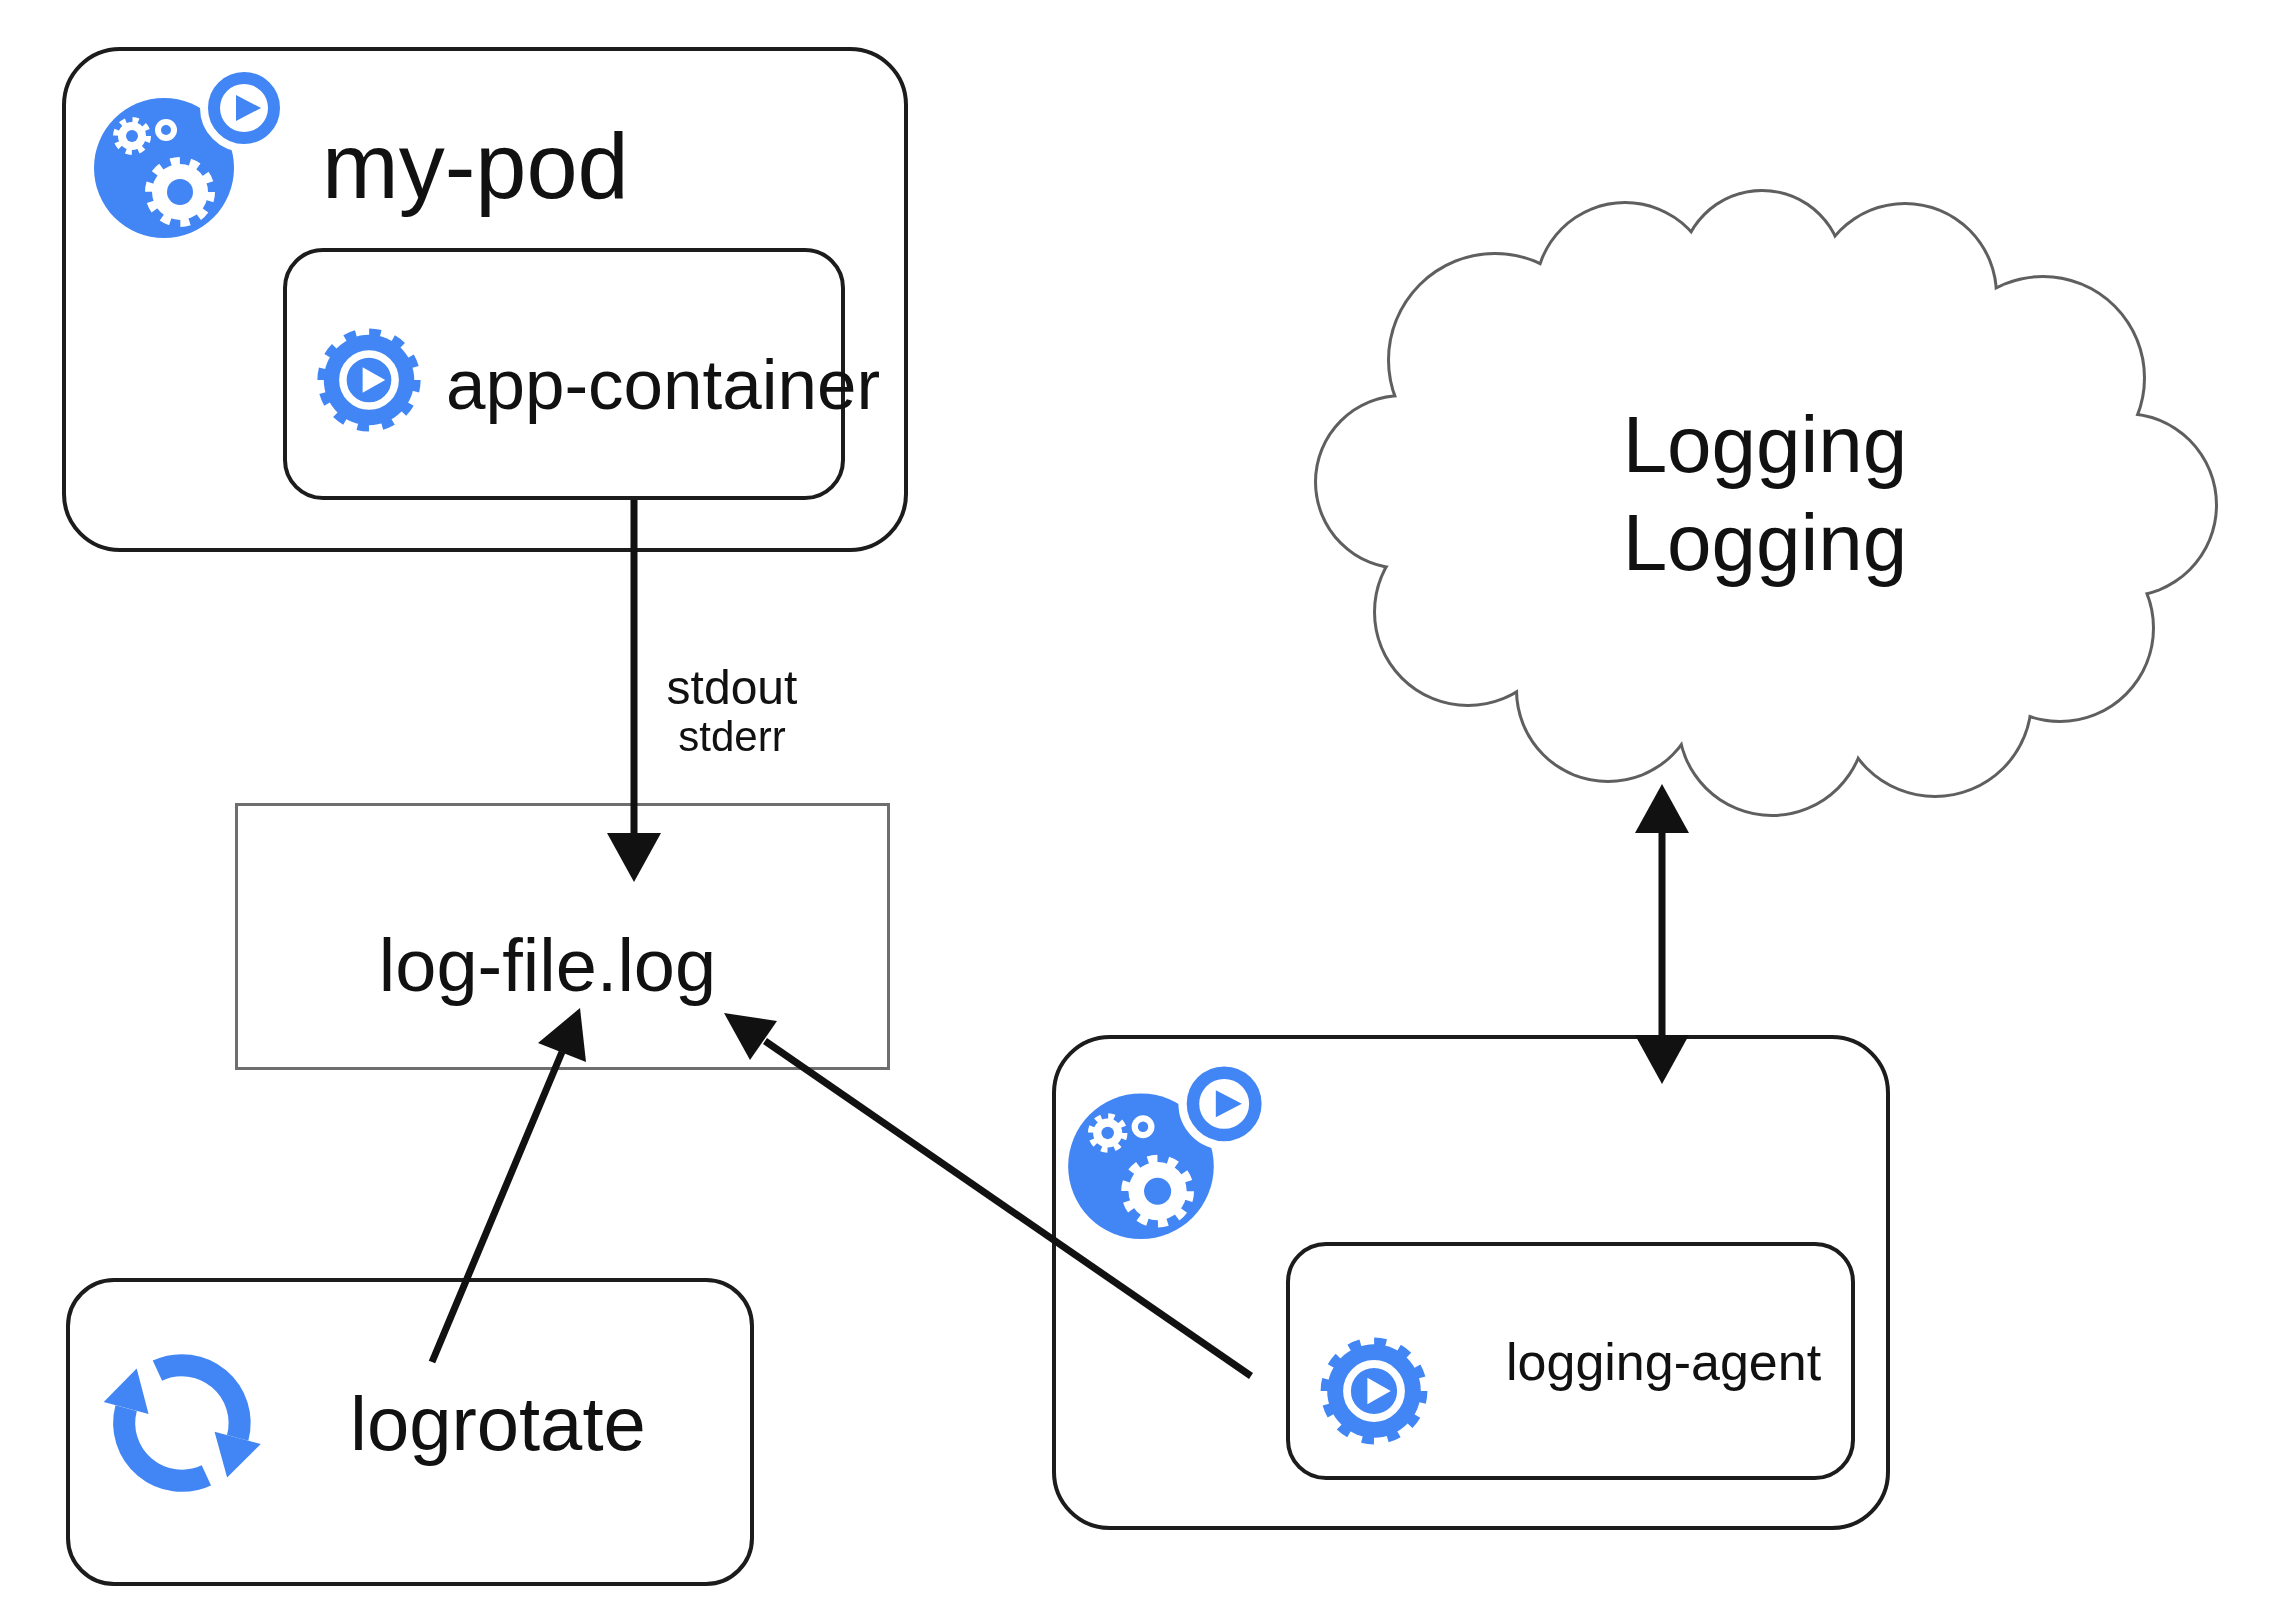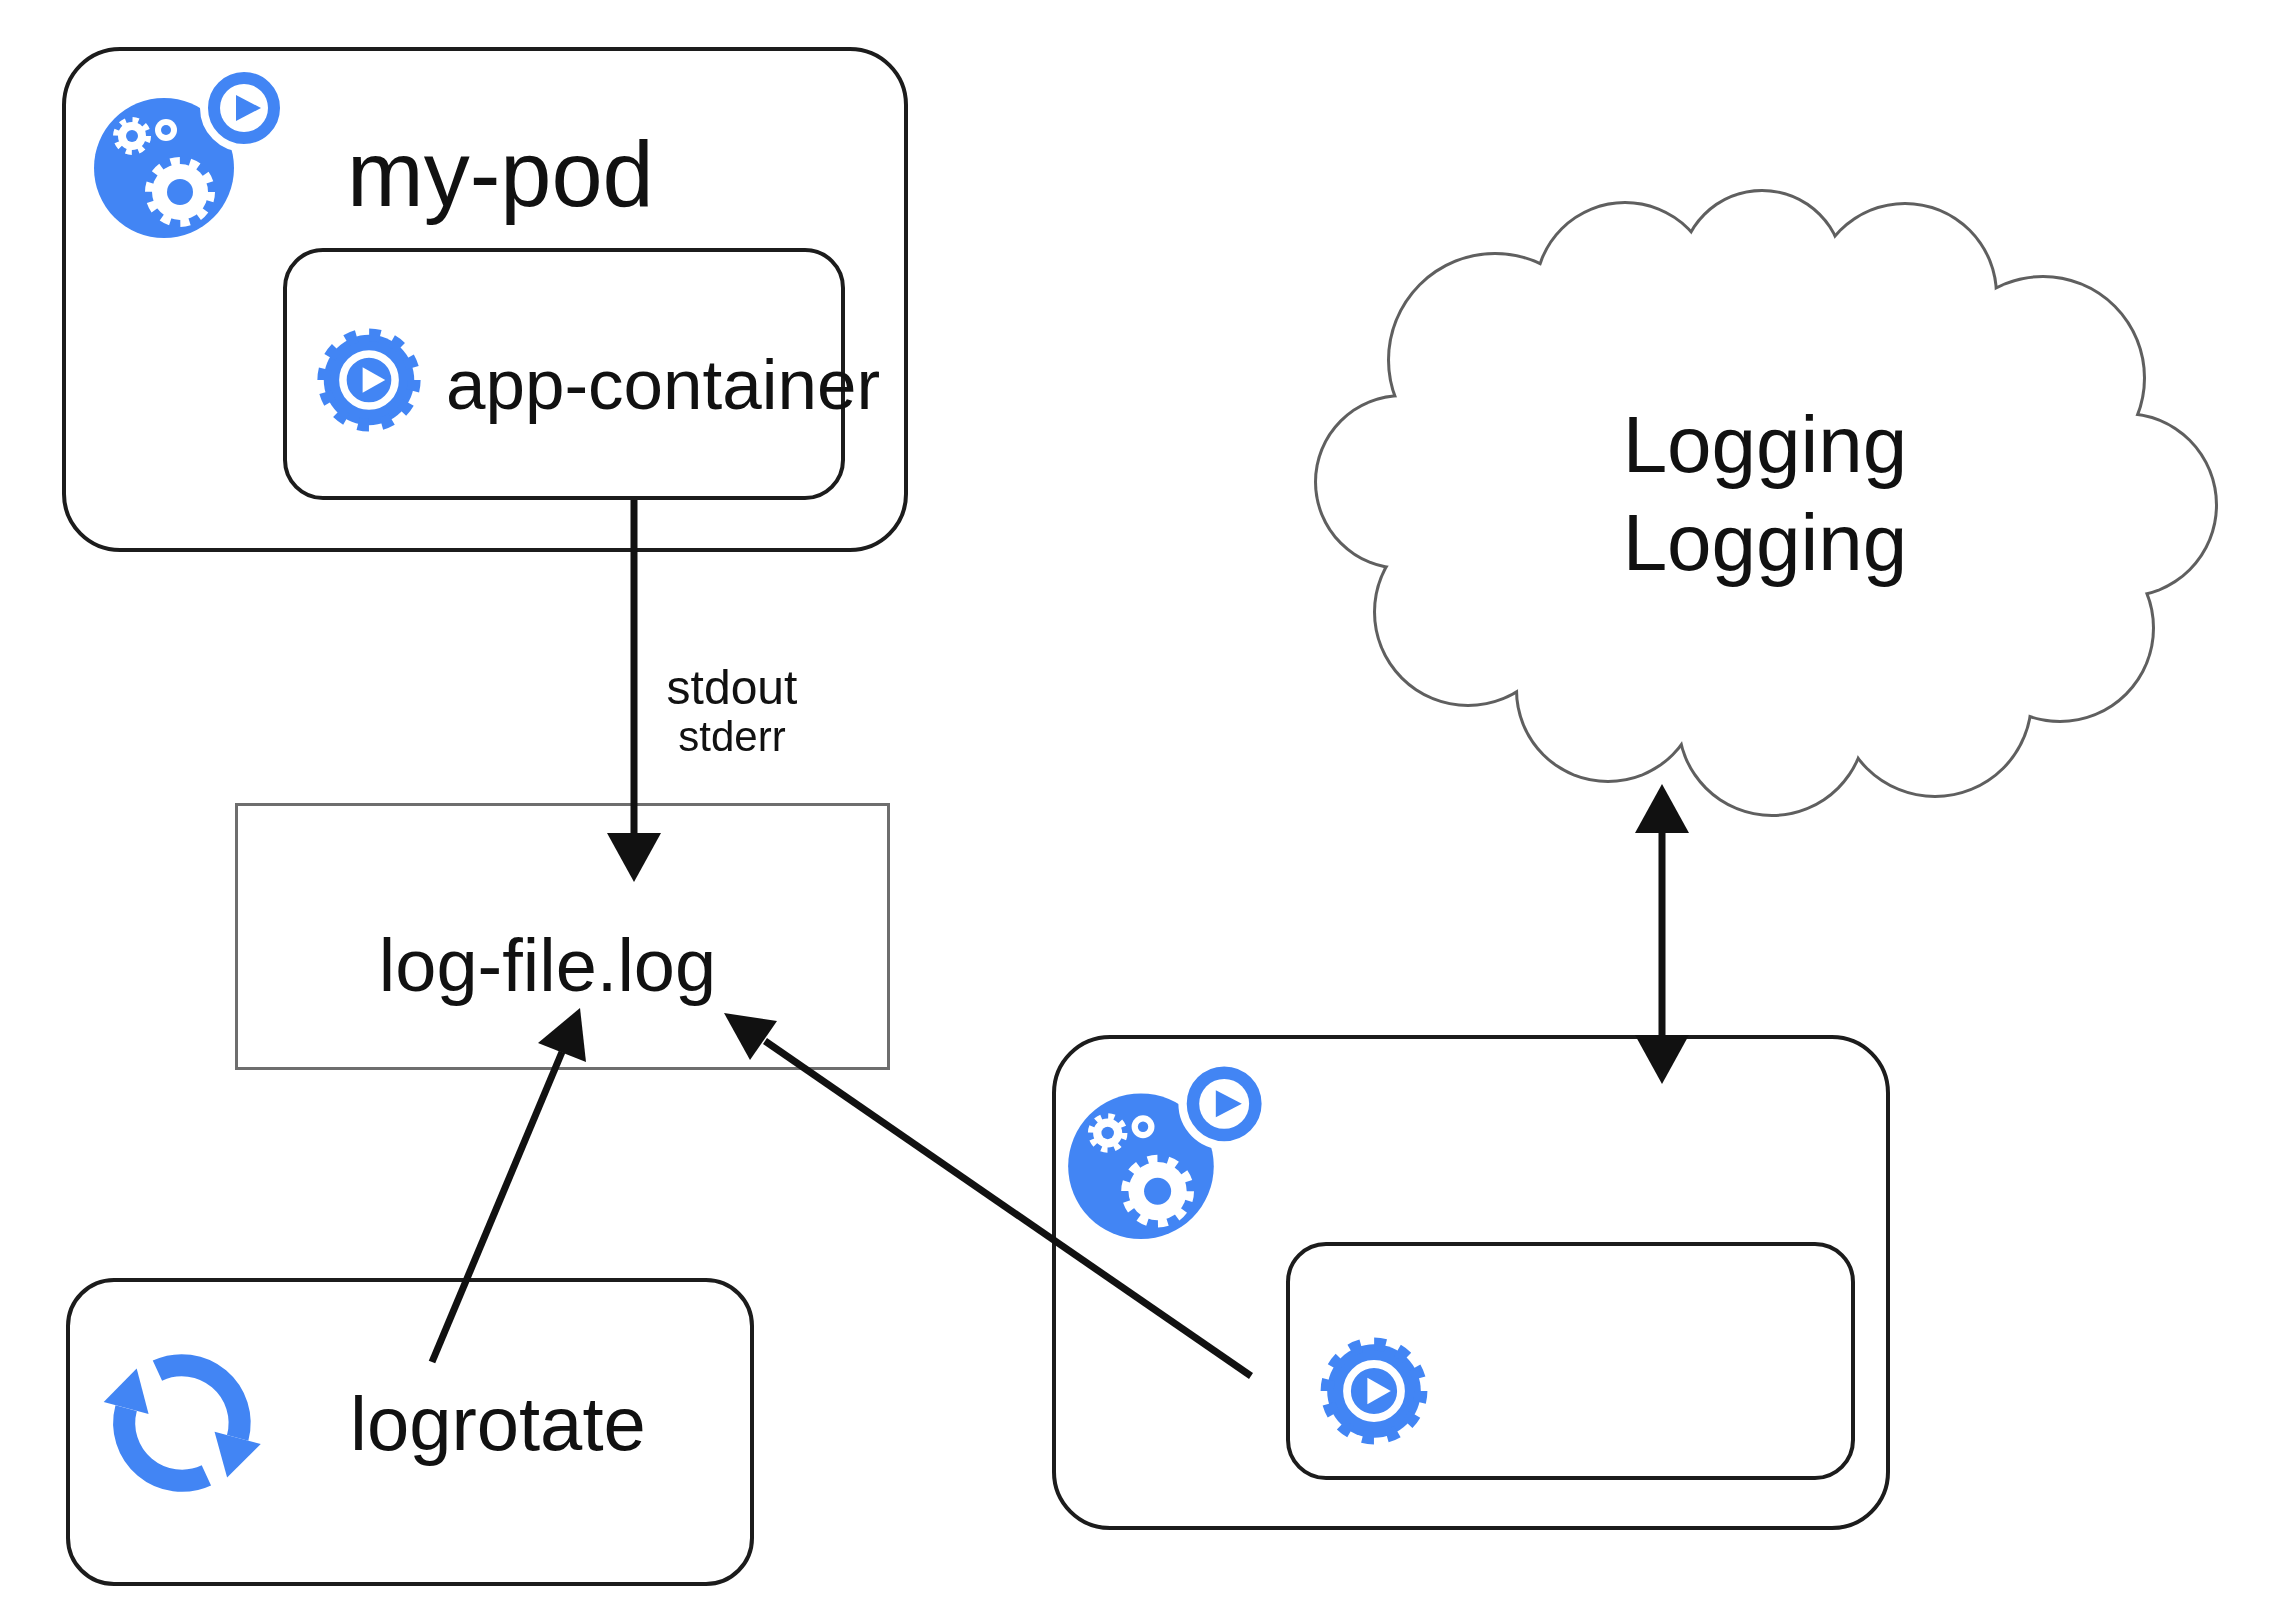--- a/index.html
+++ b/index.html
@@ -131,29 +131,30 @@
       </g>
     </g>
 
     <use href="#pod-icon" x="90" y="62" width="200" height="200"></use>
     <use href="#gear-icon" x="311" y="322" width="116" height="116"></use>
     <use href="#sync-icon" x="97" y="1338" width="180" height="170"></use>
     <use href="#pod-icon" x="1064" y="1056" width="208" height="208"></use>
     <use href="#gear-icon" x="1314" y="1331" width="120" height="120"></use>
   </svg>
 
-  <div class="label" style="left:322px;top:128px;font-size:92px;margin-left:25px;">my-pod</div>
+  <div class="label" style="left:322px;top:120px;font-size:92px;">my-pod</div>
 
   <div class="label" style="left:446px;top:349px;font-size:71px;">app-container</div>
 
   <div class="label centered" style="left:235px;top:899px;width:625px;font-size:74px;">log-file.log</div>
 
   <div class="label" style="left:350px;top:1386px;font-size:76px;">logrotate</div>
 
 
+  <div class="label" style="left:1506px;top:1336px;font-size:52px;">logging-agent</div>
 
   <div class="label centered" style="left:640px;top:634px;width:184px;font-size:48px;">stdout</div>
 
   <div class="label centered" style="left:640px;top:686px;width:184px;font-size:42px;">stderr</div>
 
   <div class="label centered" style="left:1545px;top:366px;width:440px;font-size:80px;line-height:98px;">
     <div>Logging</div>
     <div>Logging</div>
   </div>
 

